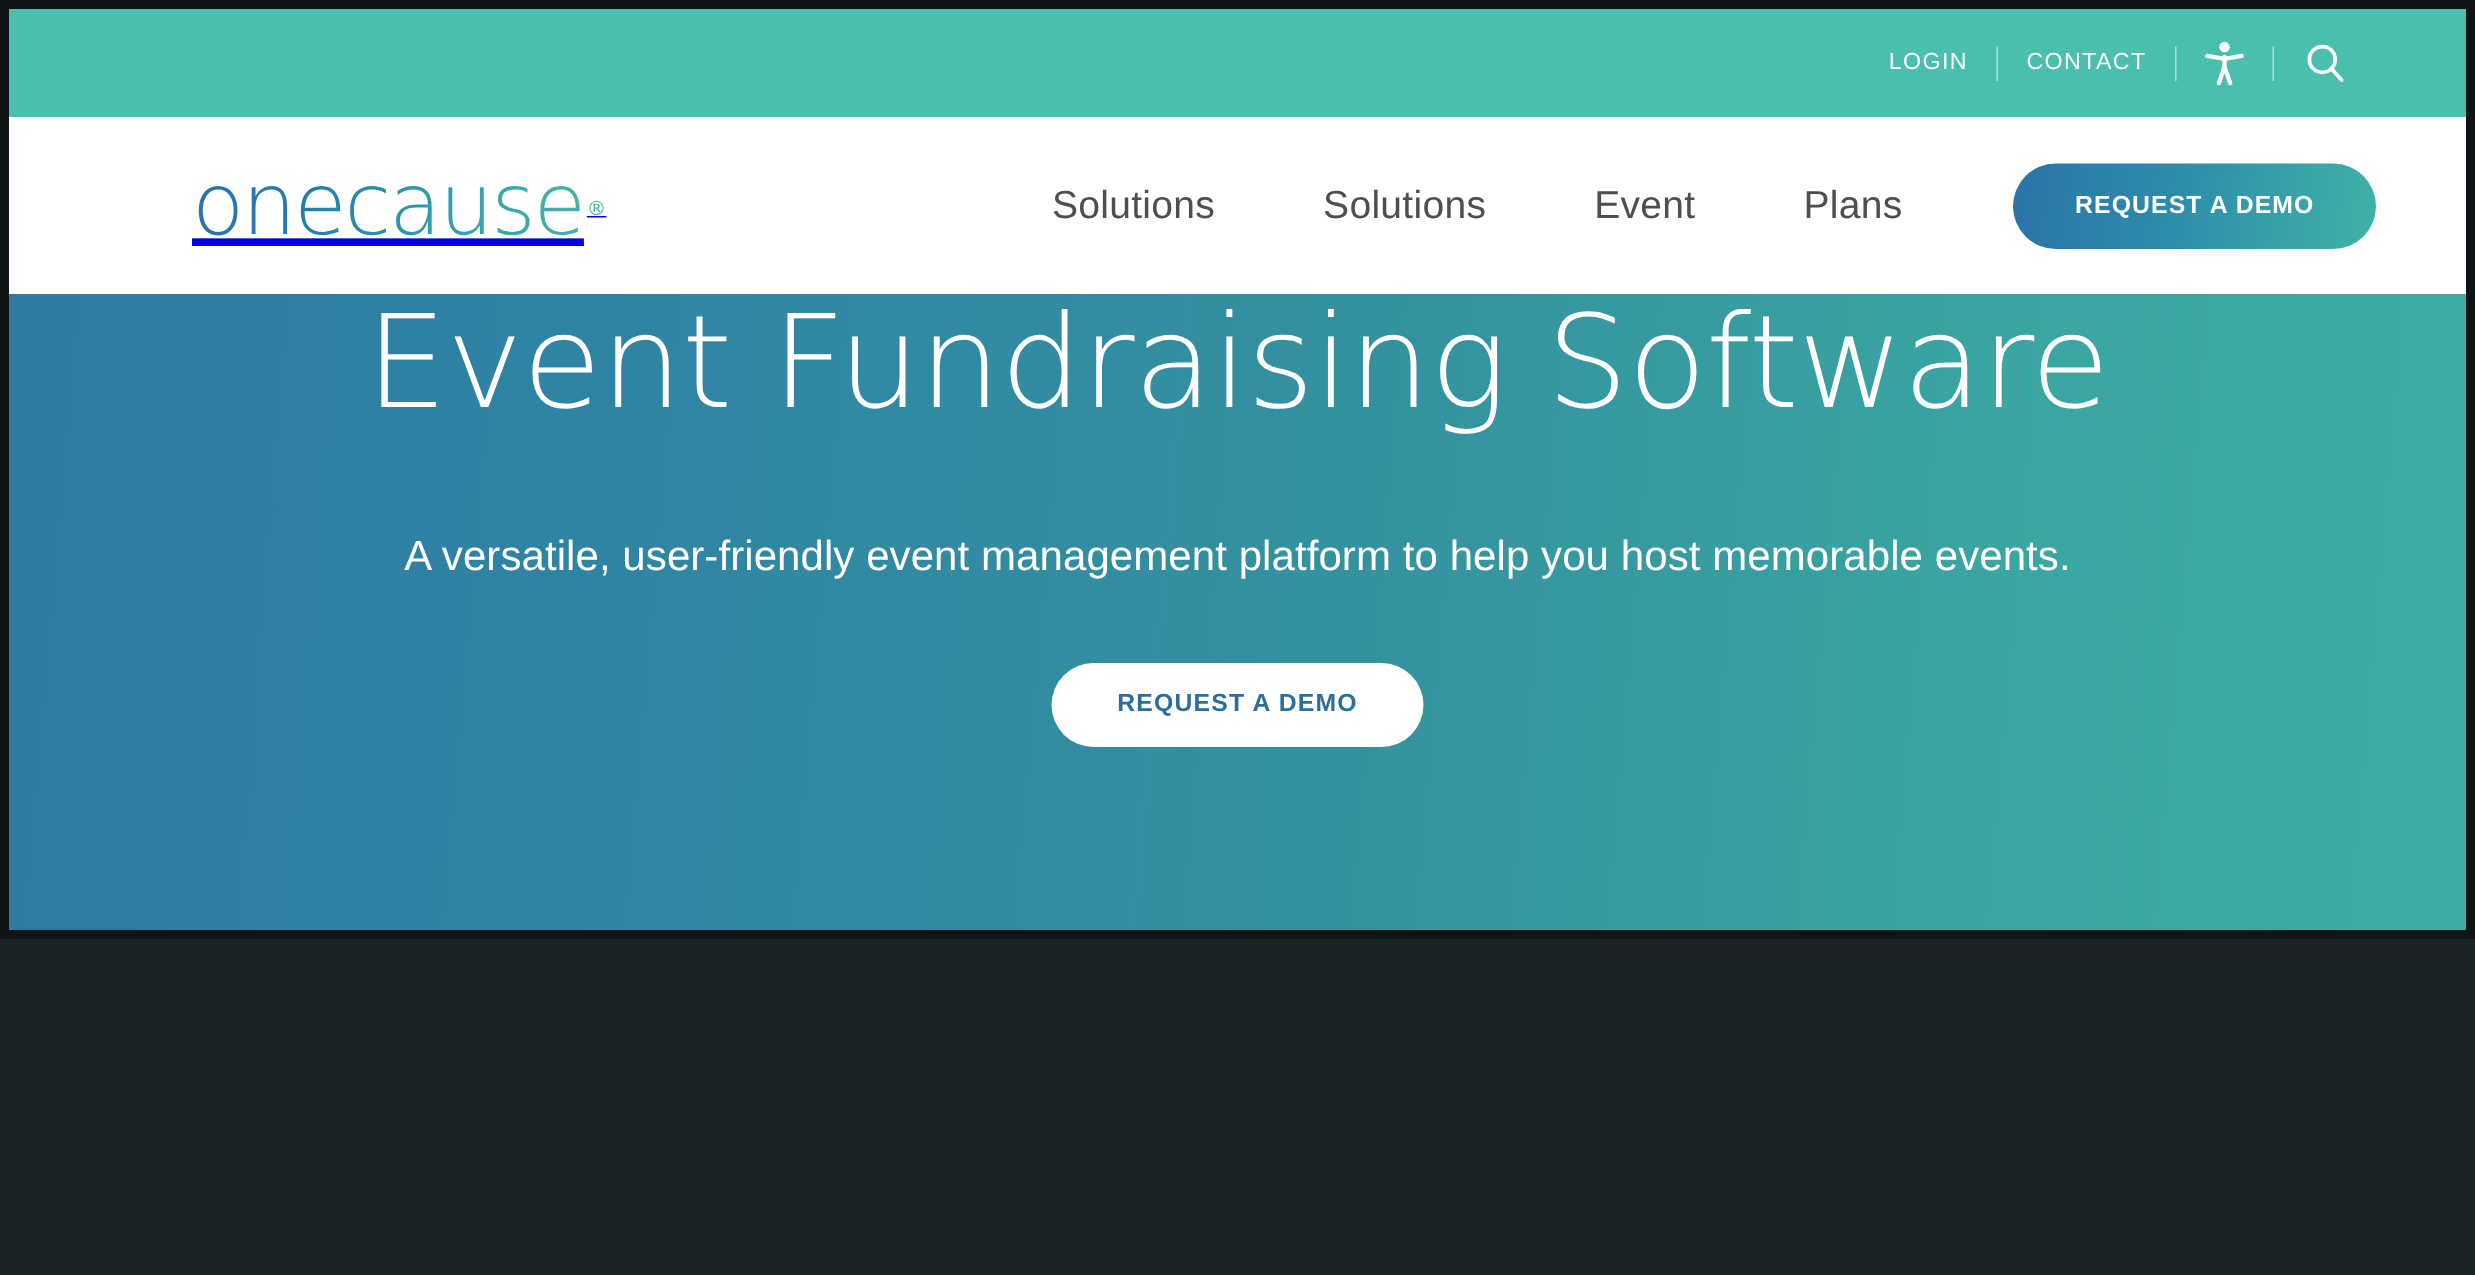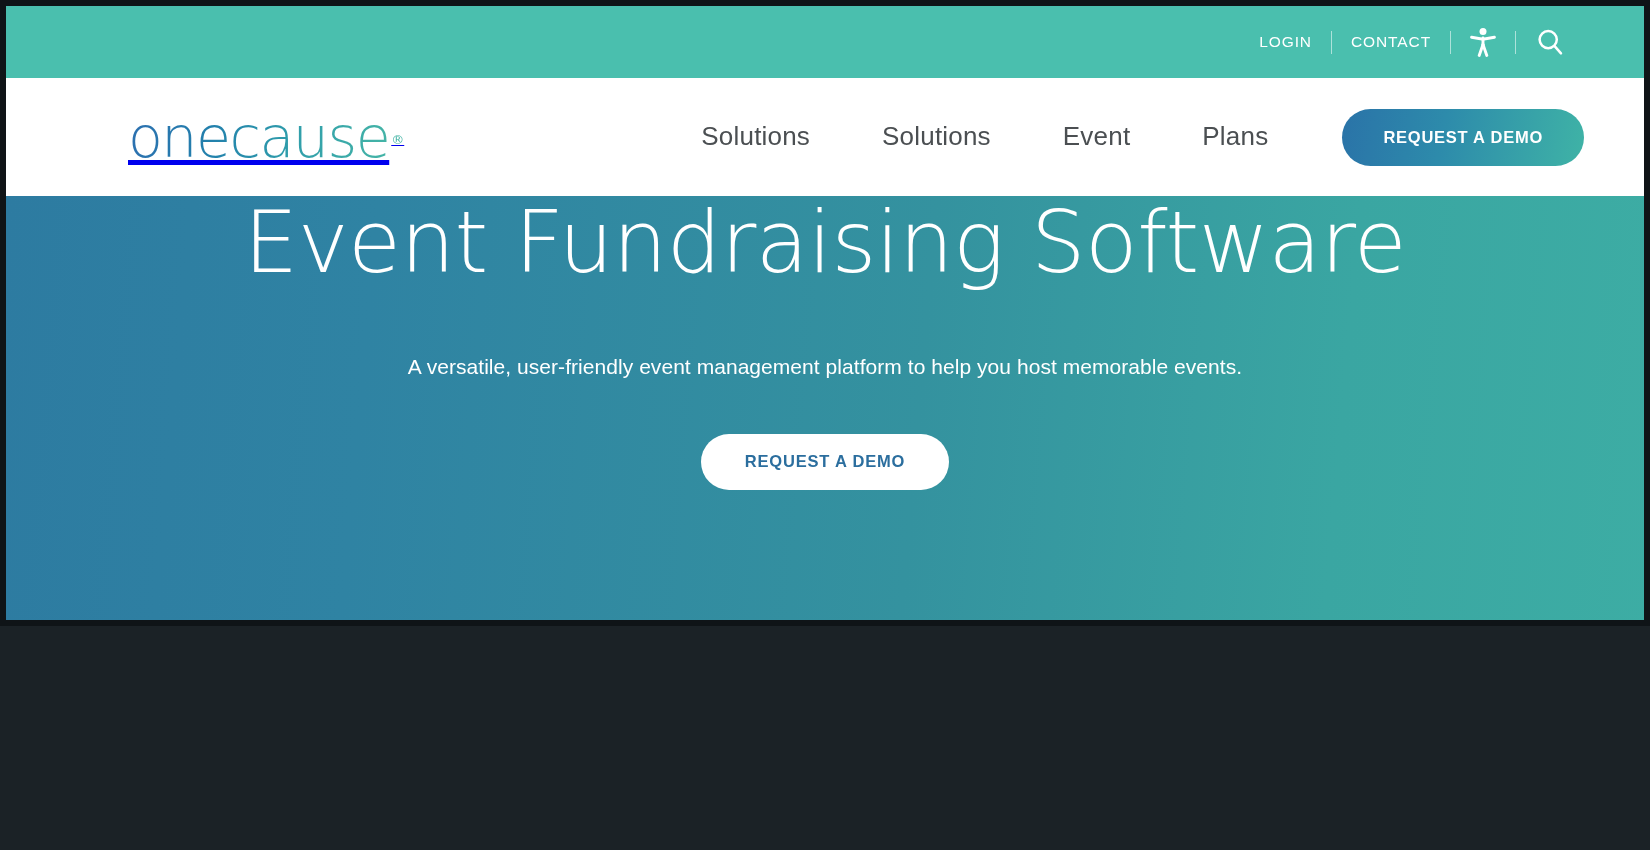--- a/index.html
+++ b/index.html
@@ -170,21 +170,21 @@
     font-size: 86px;
     font-weight: 300;
     letter-spacing: -0.5px;
     line-height: 1.08;
     text-align: center;
     white-space: nowrap;
   }
 
   .hero-sub {
     color: #ffffff;
-    font-size: 21px;
+    font-size: 28px;
     font-weight: 400;
     letter-spacing: 0.05px;
     margin-top: 66px;
     text-align: center;
     white-space: nowrap;
   }
 
   .hero-cta {
     margin-top: 55px;
     display: inline-flex;

